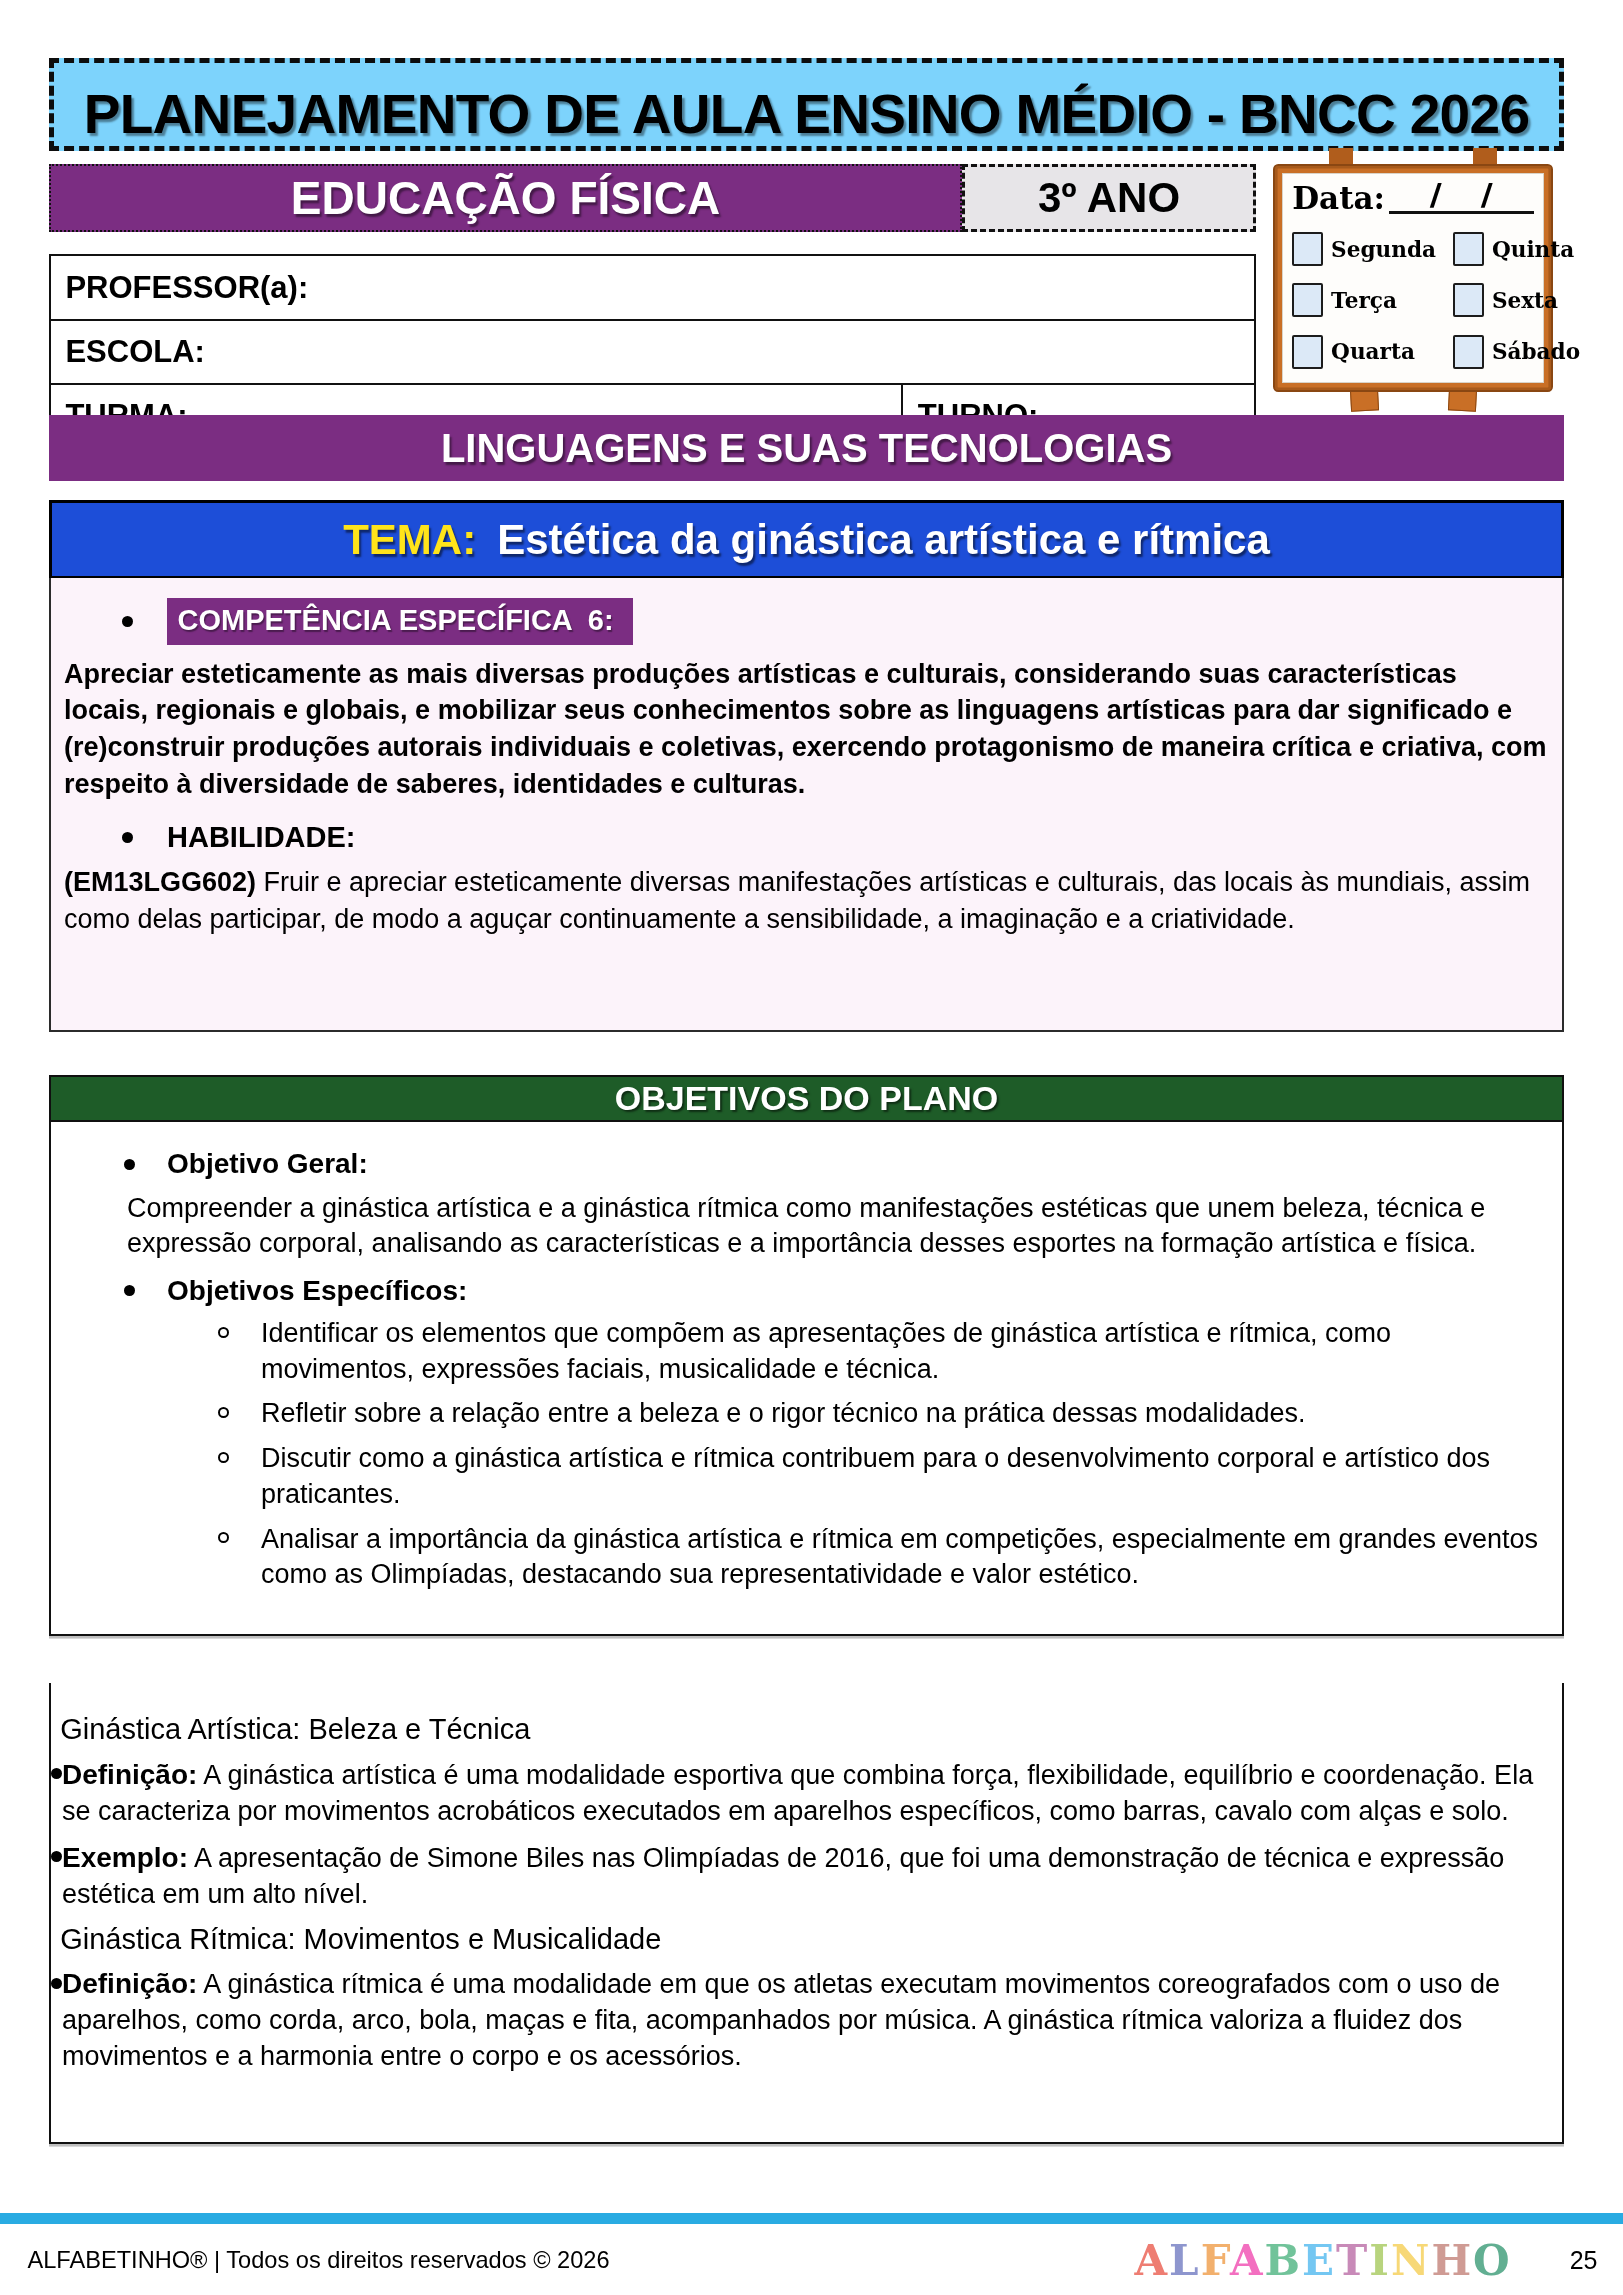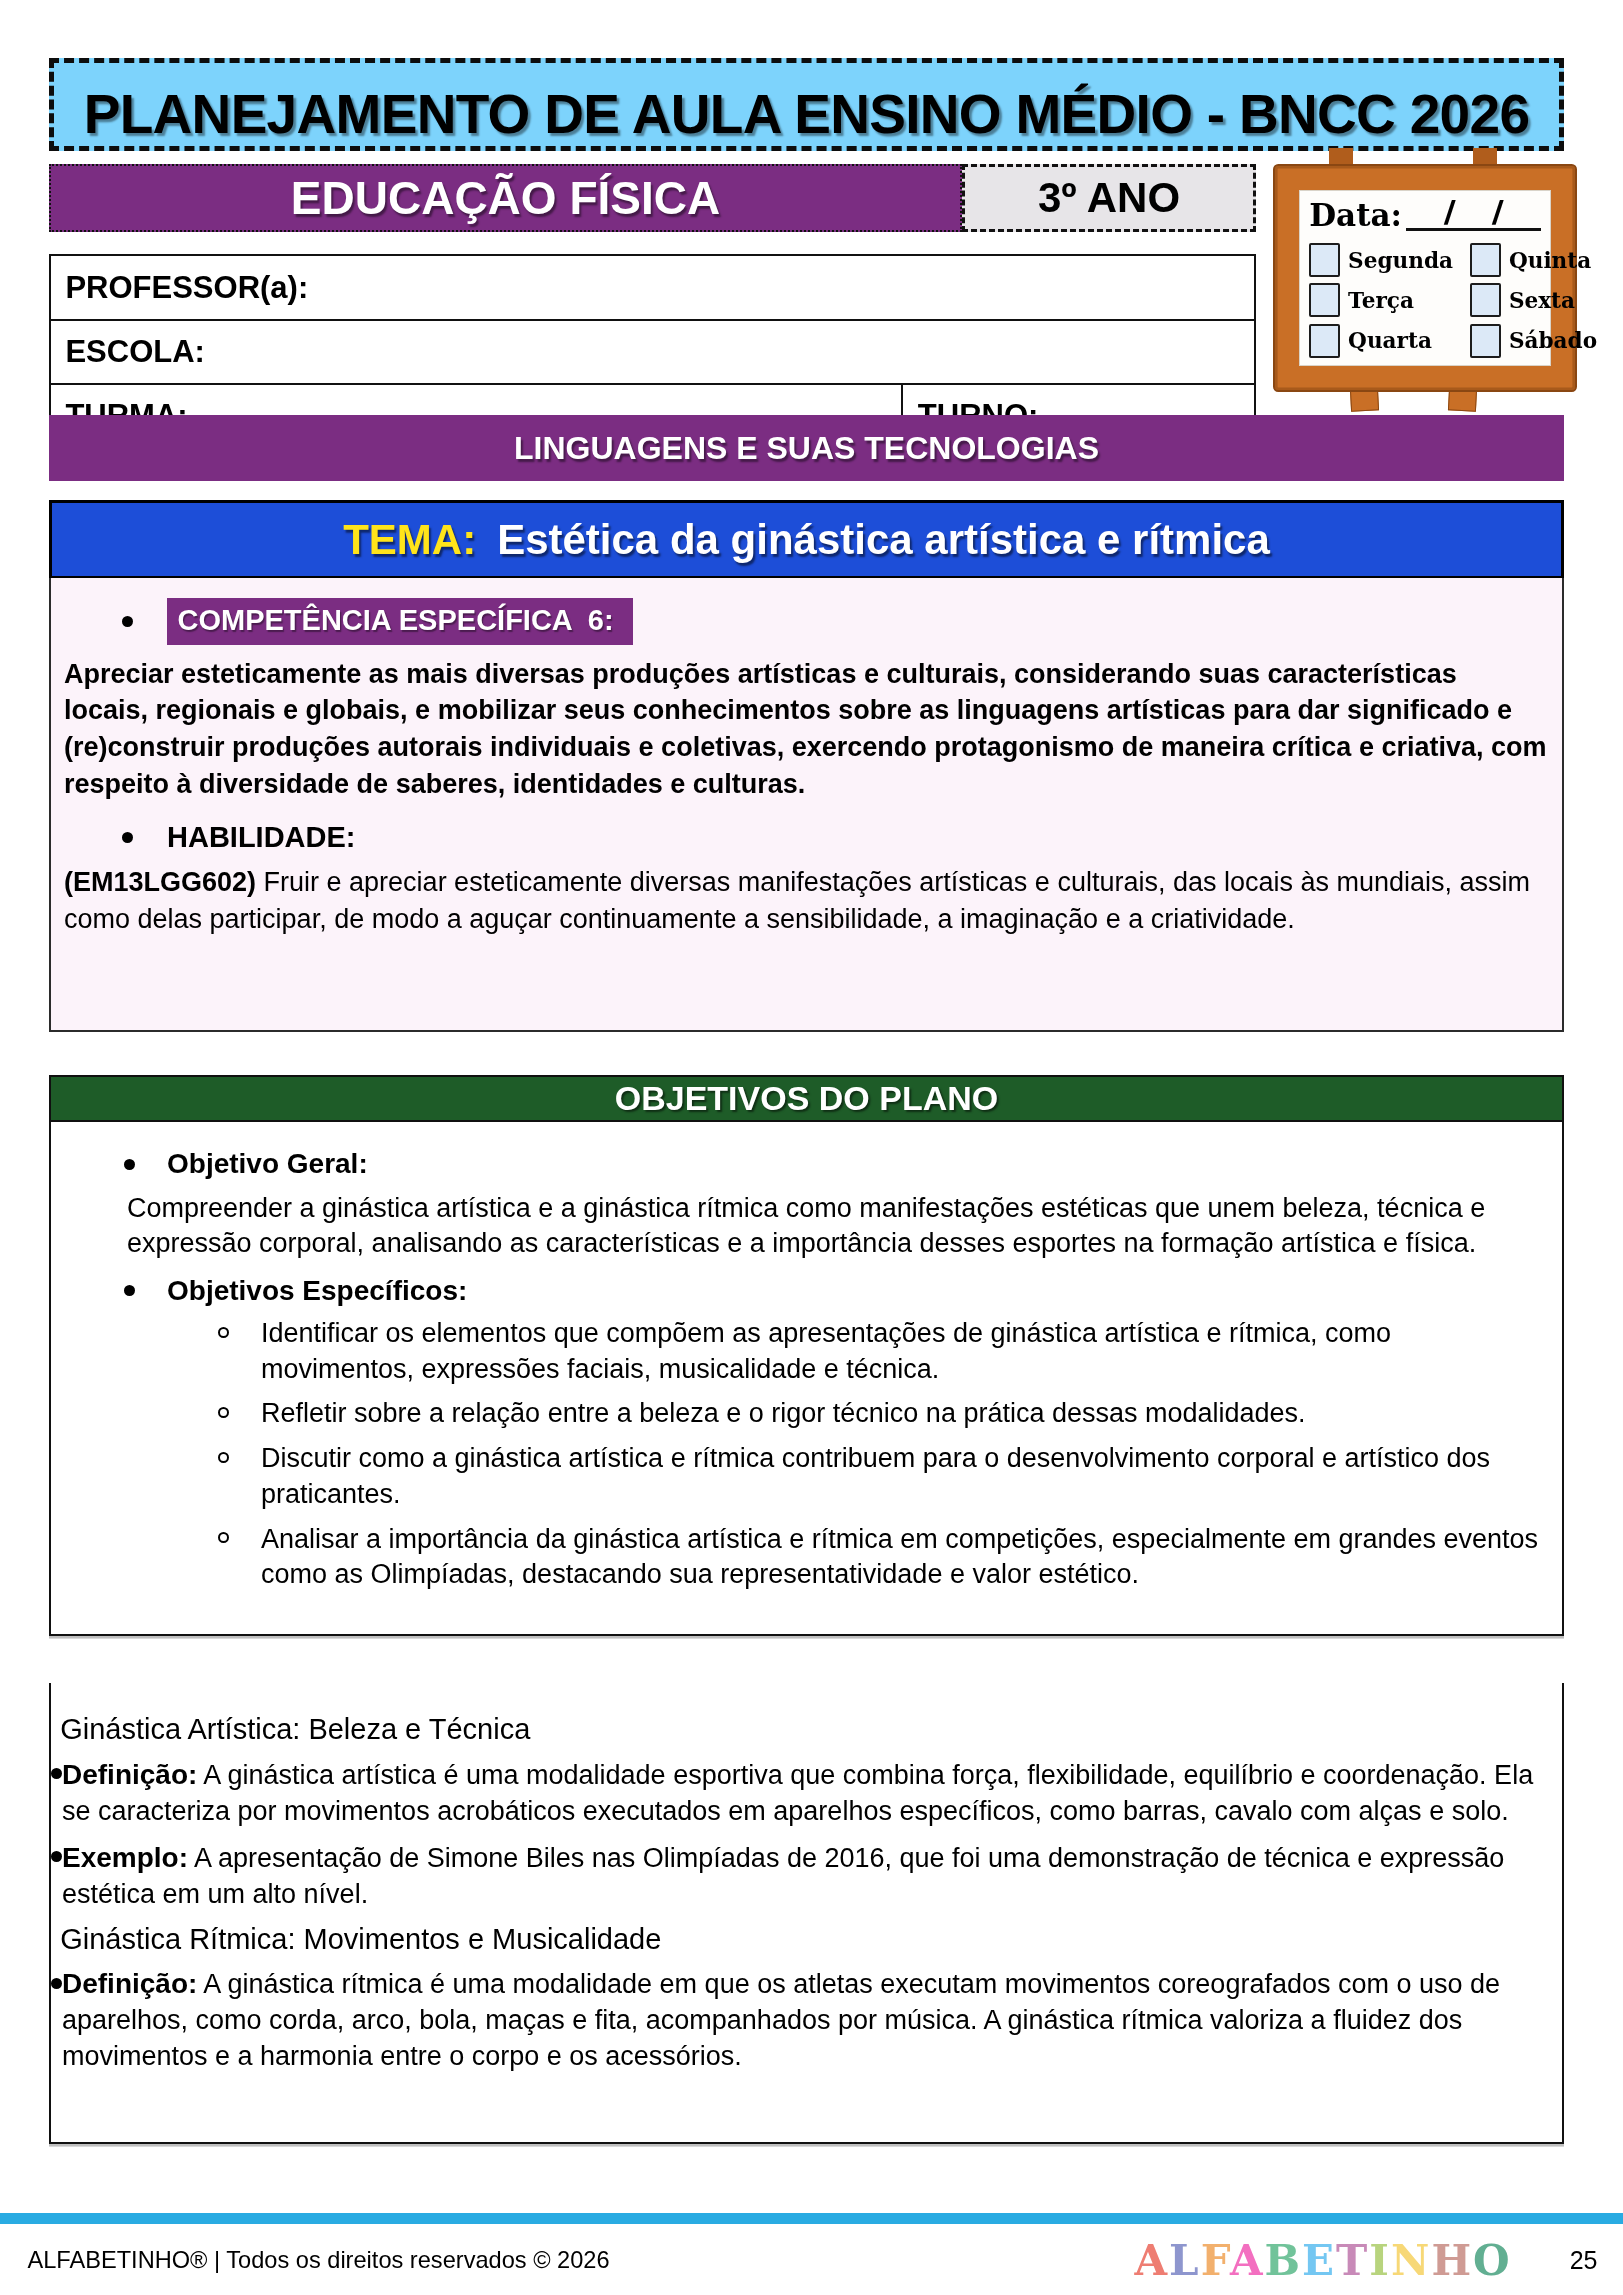--- a/index.html
+++ b/index.html
@@ -32,23 +32,23 @@
     width:294px; height:100%; background:#e7e5e8; border:3.3px dashed #111;
     display:flex; align-items:center; justify-content:center;
   }
   .grade-box .t { font-size:42px; font-weight:bold; }
 
   
   .board { position:absolute; left:1273px; top:144px; width:280px; height:267px; }
   .board-tab { position:absolute; top:3.9px; width:23.6px; height:30px; background:#b05d1c; }
   .board-tab.l { left:56px; } .board-tab.r { right:56px; }
   .board-frame {
-    position:absolute; top:19.6px; left:0; width:304px; height:228px;
+    position:absolute; top:19.6px; left:0; width:280px; height:228px;
     background:#c96f26; border:2px solid #8a4712; border-radius:5.2px;
-    box-shadow:inset 0 0 0 2.6px #a85a1b; padding:24px;
+    box-shadow:inset 0 0 0 2.6px #a85a1b; padding:7px;
   }
   .board-face {
     width:100%; height:100%; background:#fefdfb; border:1.3px solid #d9d3c8;
     padding:6.5px 9.2px; display:flex; flex-direction:column;
   }
   .date-row { display:flex; align-items:flex-end; }
   .date-label { font-family:"DejaVu Serif", serif; font-weight:bold; font-size:31px; line-height:1; }
   .date-line {
     flex:1; margin-left:3.9px; border-bottom:3.3px solid #111; height:34px;
     display:flex; align-items:flex-end; justify-content:space-evenly;
@@ -77,21 +77,21 @@
   .info-table .lbl { font-size:31px; font-weight:bold; display:inline-block; }
   .info-table .fill { display:inline-block; min-width:39px; }
   .col-turma { width:854px; }
   .col-turno { width:353px; }
 
   
   .area-bar {
     position:absolute; left:49px; top:415px; width:1515px; height:66px; background:#7b2d82;
     display:flex; align-items:center; justify-content:center;
   }
-  .area-bar .t { color:#fff; font-size:32px; font-weight:bold; text-shadow:2px 2.6px 2px rgba(0,0,0,0.45); }
+  .area-bar .t { color:#fff; font-size:40px; font-weight:bold; text-shadow:2px 2.6px 2px rgba(0,0,0,0.45); }
   .tema-bar {
     position:absolute; left:49px; top:500px; width:1515px; height:79px; background:#1d4ed8;
     border:3.3px solid #000; display:flex; align-items:center; justify-content:center; gap:21px;
   }
   .tema-bar .lab { color:#ffe41a; font-size:42px; font-weight:bold; text-shadow:2px 2.6px 2px rgba(0,0,0,0.5); }
   .tema-bar .t   { color:#fff;   font-size:42px; font-weight:bold; text-shadow:2px 2.6px 2px rgba(0,0,0,0.5); }
 
   
   .tema-content {
     position:absolute; left:49px; top:578px; width:1515px; height:454px;

